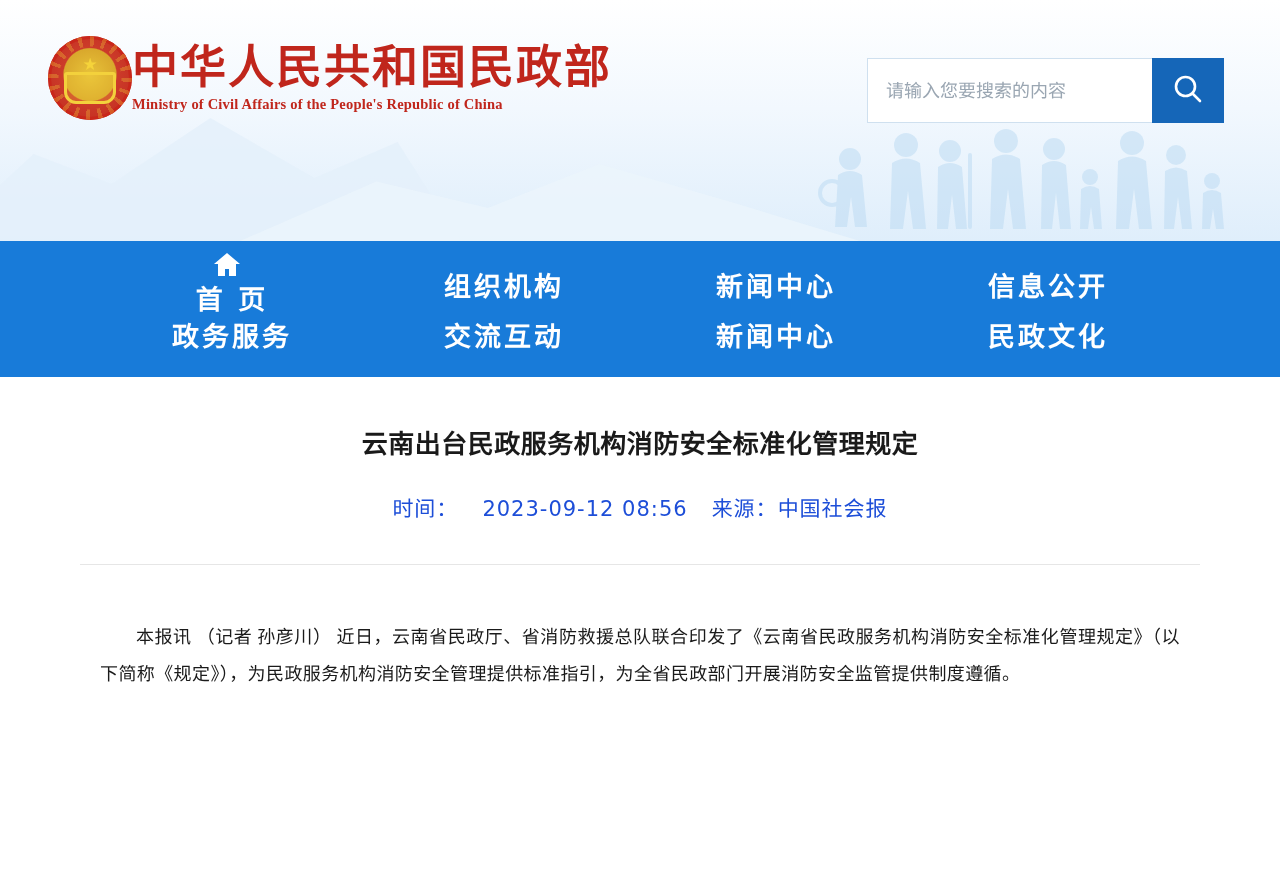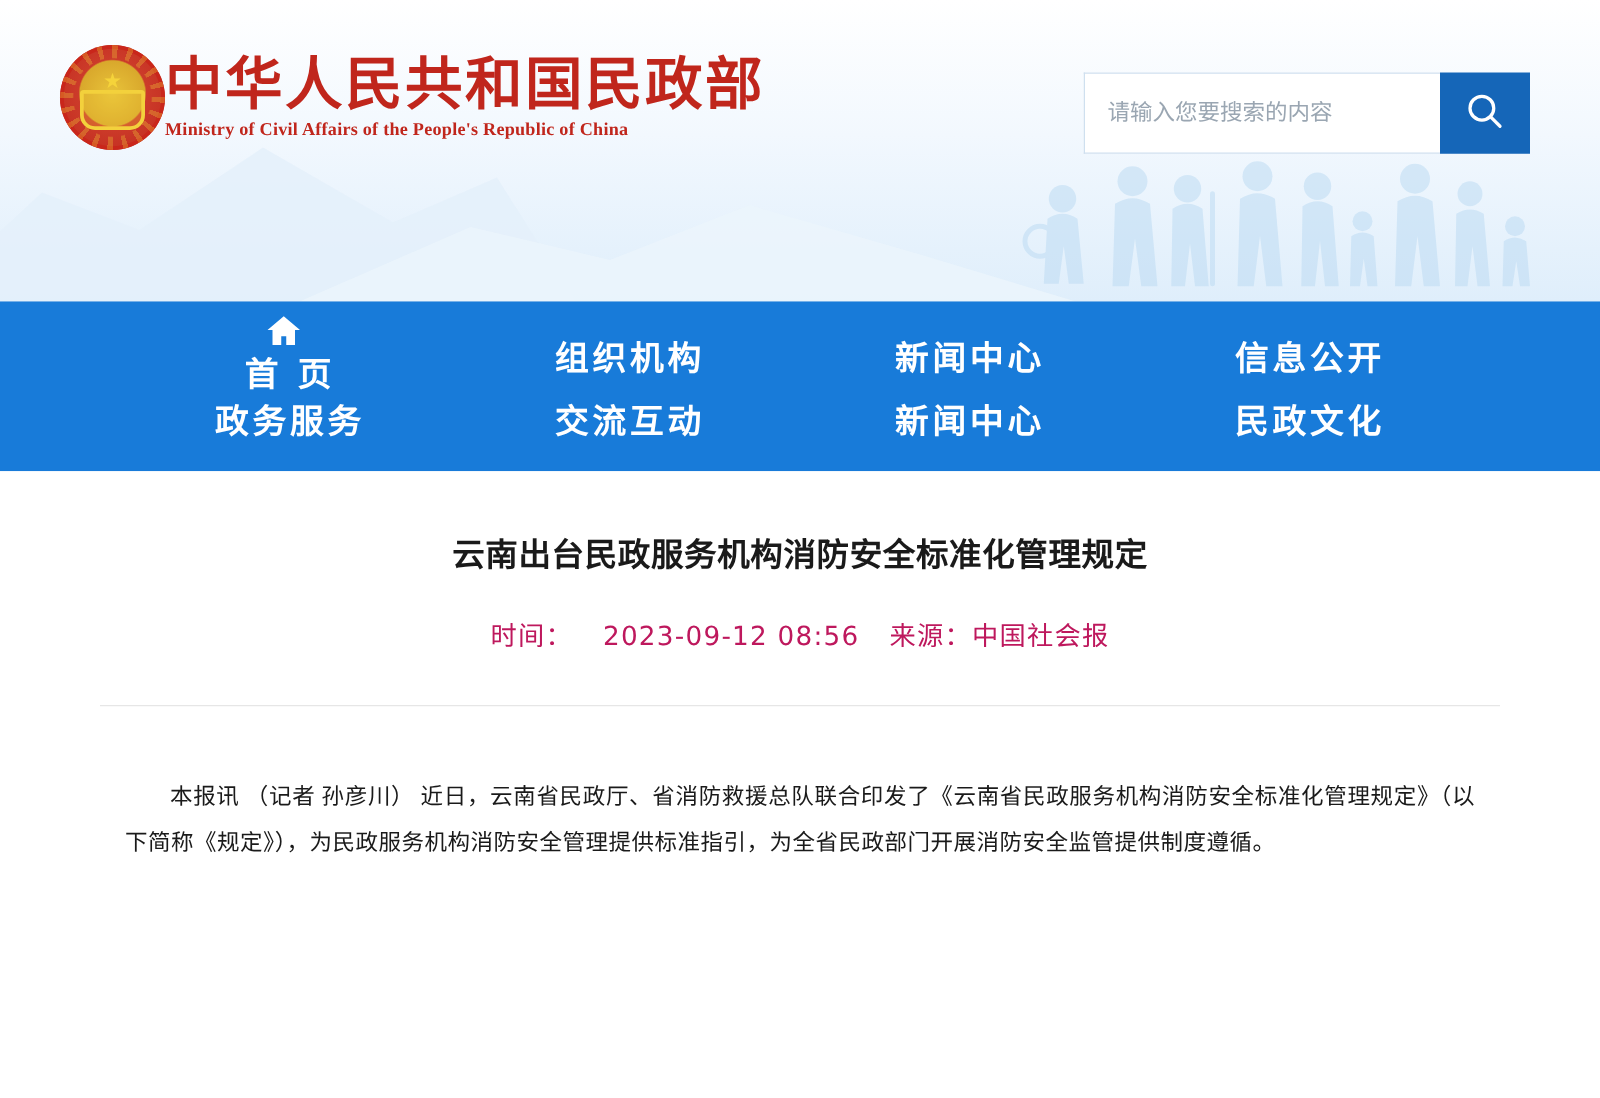--- a/index.html
+++ b/index.html
@@ -179,21 +179,21 @@
     font-family: "DejaVu Sans", "Liberation Sans", sans-serif;
     font-size: 26px;
     font-weight: bold;
     color: #1a1a1a;
     letter-spacing: .5px;
   }
   .article-meta {
     margin-top: 32px;
     font-family: "DejaVu Sans", "Liberation Sans", sans-serif;
     font-size: 21px;
-    color: #be185d;
+    color: #1d4ed8;
     letter-spacing: 1px;
   }
   .article-meta .meta-gap { display: inline-block; width: 24px; }
   .article-body {
     padding: 54px 20px 0 20px;
     font-family: Liberation Serif, serif;
     font-size: 18px;
     line-height: 2.05;
     color: #1a1a1a;
     text-align: justify;

